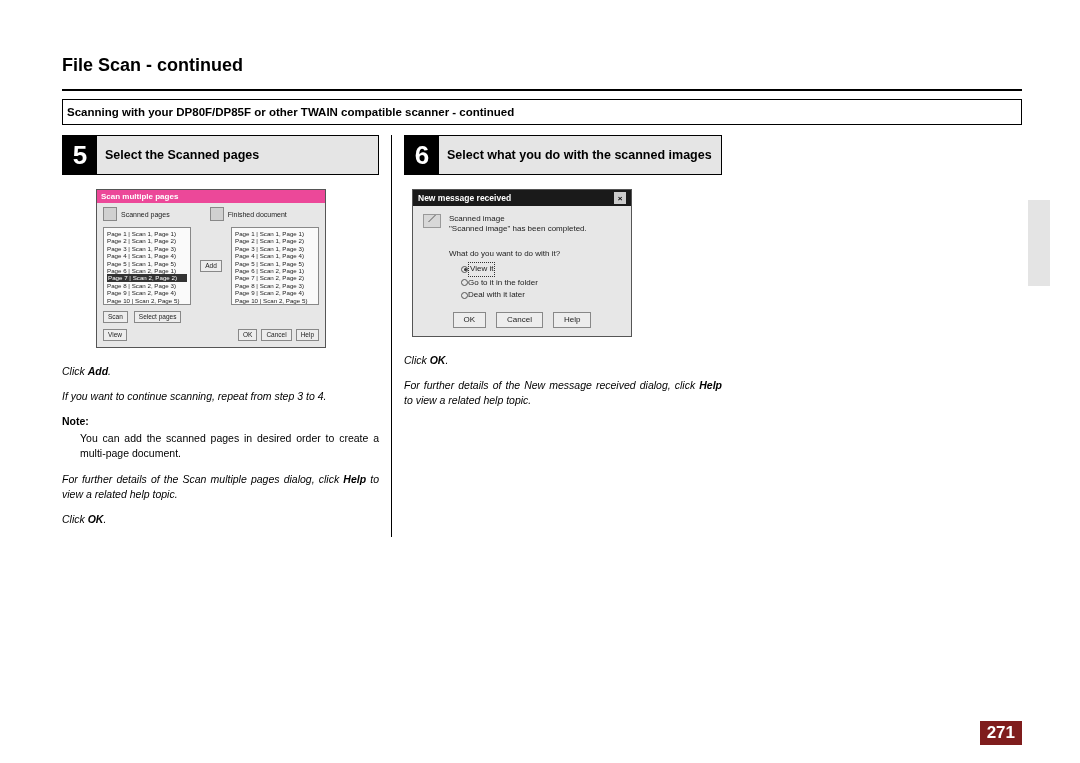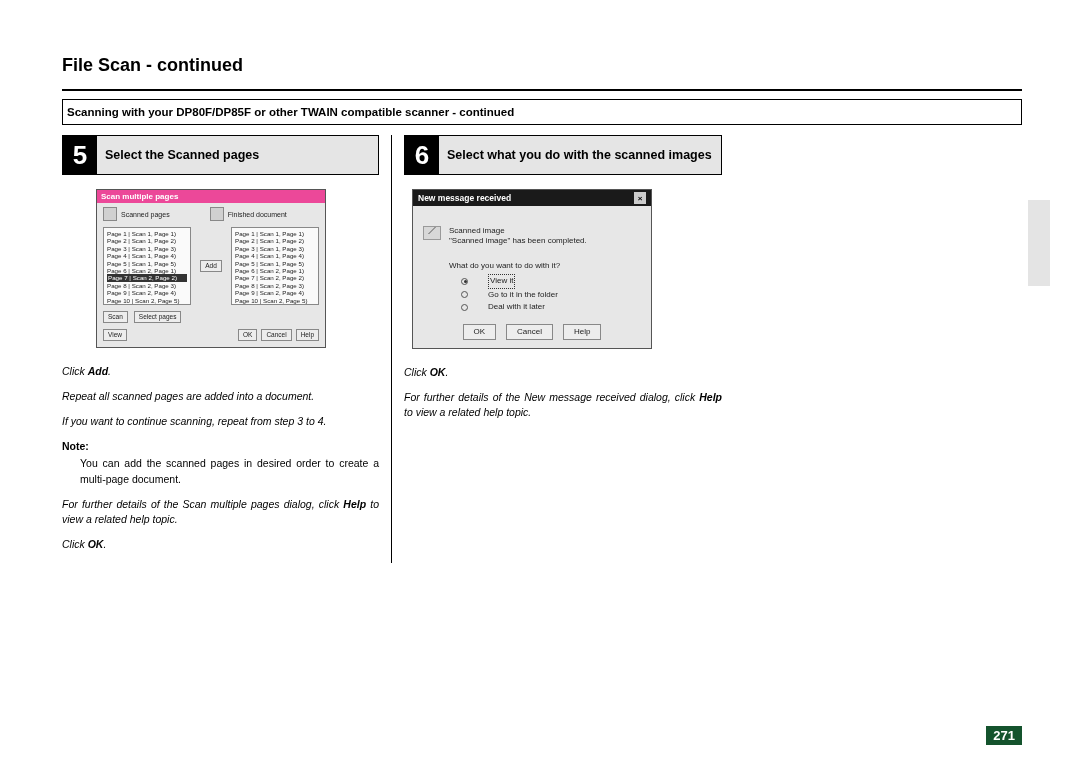--- a/index.html
+++ b/index.html
@@ -146,61 +146,61 @@
     padding: 0 6px 6px 6px;
     gap: 6px;
     justify-content: flex-start;
   }
   .shotA-row2 .spacer { flex:1; }
   .shotA-row2 .rbtns { display:flex; gap:4px; }
   .hl { background:#333; color:#fff; padding:0 1px; display:inline-block; width:100%; }
 
   
   .shotB {
-    width: 240px;
+    width: 220px;
     margin: 0 0 16px 8px;
     background: #e7e7e7;
     border: 1px solid #555;
     font-size: 8px;
     color: #222;
   }
   .shotB-title {
     background: #1a1a1a;
     color: #fff;
     font-size: 8.5px;
     padding: 2px 5px;
     font-weight: bold;
     display:flex;
     justify-content: space-between;
     align-items: center;
   }
   .shotB-close { background:#ccc; color:#000; width:12px; height:12px; display:flex; align-items:center; justify-content:center; font-size:8px; }
-  .shotB-body { padding: 20px 10px 4px 10px; }
+  .shotB-body { padding: 8px 10px 4px 10px; }
   .shotB-top { display:flex; gap:8px; margin-bottom:6px; align-items:flex-start;}
   .envico { width:18px; height:14px; background:#d8d8d8; border:1px solid #999; position:relative; }
   .envico:before { content:""; position:absolute; left:0; right:0; top:0; height:7px;
     background: linear-gradient(135deg, transparent 45%, #999 46%, #999 54%, transparent 55%); }
   .shotB-topr { font-size:8px; line-height:1.3; }
   .shotB-q { margin: 14px 0 4px 26px; font-size:8px; }
   .radios { margin-left: 38px; font-size:8px; line-height:1.6; }
-  .radios .r { display:flex; align-items:center; gap:20px; }
+  .radios .r { display:flex; align-items:center; gap:0; }
   .rdot { width:7px; height:7px; border:1px solid #555; border-radius:50%; display:inline-block; position:relative; }
   .rdot.on:after { content:""; position:absolute; left:1.5px; top:1.5px; width:3px; height:3px; background:#333; border-radius:50%; }
   .shotB-btns { display:flex; justify-content:center; gap:10px; padding: 6px 0 8px 0; }
   .shotB-btns .minibtn { padding: 2px 10px; font-size:8px; }
   .dot-outline { border:1px dotted #333; padding:0 1px; }
 
   
   .pagenum {
     position: absolute;
     right: 58px;
     bottom: 18px;
-    background: #14532d;
+    background: #7f1d1d;
     color: #fff;
-    font-size: 13px;
+    font-size: 17px;
     font-weight: bold;
     padding: 2px 7px;
   }
   
   .side-tab {
     position: absolute;
     right: 30px;
     top: 200px;
     width: 22px;
     height: 86px;
@@ -284,21 +284,20 @@
             <span class="minibtn">Cancel</span>
             <span class="minibtn">Help</span>
           </span>
         </div>
       </div>
 
       <div class="body-text">
         <p class="para">
           <span>Click </span><b>Add</b><span>.</span>
         </p>
-        <p class="para">Repeat all scanned pages are added into a document.</p>
         <p class="para justify">If you want to continue scanning, repeat from step 3 to 4.</p>
         <p class="note-label">Note:</p>
         <p class="note-body justify">You can add the scanned pages in desired order to create a multi-page document.</p>
         <p class="para justify">
           <span>For further details of the Scan multiple pages dialog, click </span><b>Help</b><span> to view a related help topic.</span>
         </p>
         <p class="para">
           <span>Click </span><b>OK</b><span>.</span>
         </p>
       </div>

